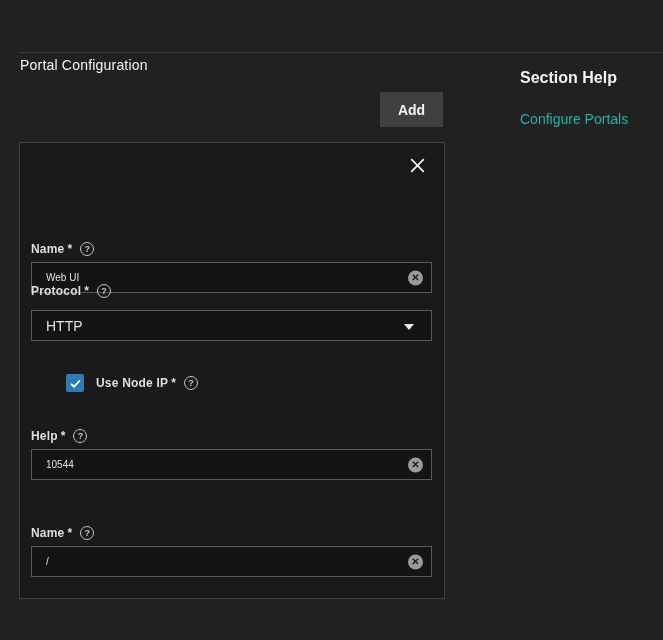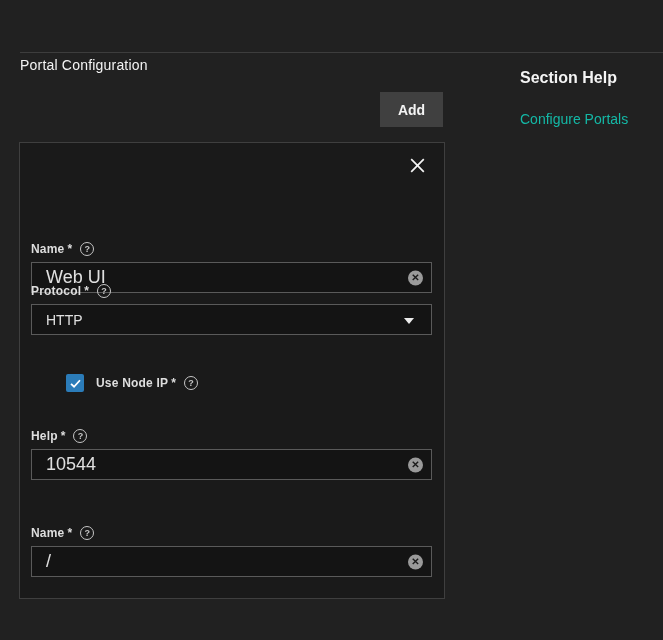--- a/index.html
+++ b/index.html
@@ -46,31 +46,31 @@
   .help-icon {
     margin-left:8px; width:14px; height:14px; border-radius:50%;
     border:1px solid #c6c6c6; color:#c6c6c6;
     display:inline-flex; align-items:center; justify-content:center;
     font-size:9px; font-weight:bold; cursor:pointer;
   }
   .input-wrap { position:relative; margin-top:6px; height:31px; }
   .text-input {
     width:100%; height:31px; background:#141414;
     border:1px solid #5a5a5a; color:#e0e0e0;
-    font-family:inherit; font-size:18px; padding:0 36px 0 14px; outline:none;
+    font-family:inherit; font-size:10px; padding:0 36px 0 14px; outline:none;
   }
   .clear-btn {
     position:absolute; right:9px; top:50%; transform:translateY(-50%);
     width:15px; height:15px; border-radius:50%;
     background:#9a9a9a; color:#1a1a1a; border:none; cursor:pointer;
     display:flex; align-items:center; justify-content:center;
     font-size:10px; font-weight:bold; line-height:1; padding:0;
   }
   .dropdown {
-    position:relative; margin-top:6px; height:31px; background:#141414;
+    position:relative; margin-top:12px; height:31px; background:#141414;
     border:1px solid #5a5a5a; cursor:pointer;
     display:flex; align-items:center; padding:0 36px 0 14px;
   }
   .dropdown-value { font-size:14px; color:#e0e0e0; }
   .caret {
     position:absolute; right:17px; top:50%; transform:translateY(-35%);
     width:0; height:0;
     border-left:5px solid transparent; border-right:5px solid transparent;
     border-top:6px solid #ececec;
   }

